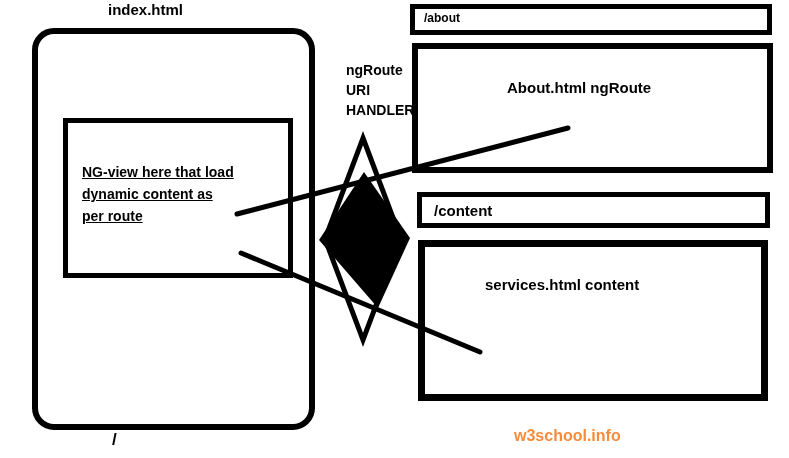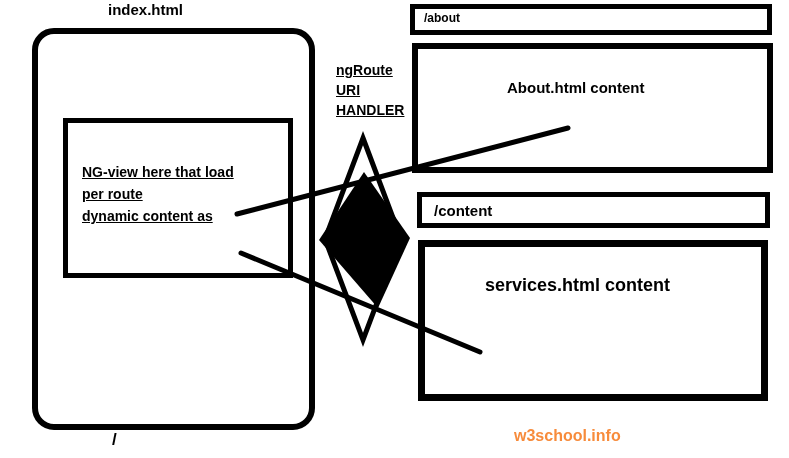--- a/index.html
+++ b/index.html
@@ -53,25 +53,25 @@
     width: 353px; height: 36px;
   }
   .services-content-box {
     left: 418px; top: 240px;
     width: 350px; height: 161px;
     border-width: 7px;
   }
   .index-title   { left: 108px; top: 1px;  font-size: 15px; }
   .ng-view-text  { left: 82px;  top: 161px; font-size: 14px; line-height: 22px; text-decoration: underline; }
   .root-route    { left: 112px; top: 431px; font-size: 17px; }
-  .handler-text  { left: 336px; top: 60px;  font-size: 14px; line-height: 20px; text-decoration: underline; }
+  .handler-text  { left: 346px; top: 60px;  font-size: 14px; line-height: 20px; }
   .about-route-label    { left: 424px; top: 9px;   font-size: 12px; }
   .about-content-label  { left: 507px; top: 79px;  font-size: 15px; }
   .services-route-label { left: 434px; top: 202px; font-size: 15px; }
-  .services-content-label { left: 485px; top: 276px; font-size: 18px; }
+  .services-content-label { left: 485px; top: 276px; font-size: 15px; }
   .watermark {
     left: 514px; top: 427px;
     font-size: 16px;
     color: #F78B3B;
   }
   .overlay {
     position: absolute;
     left: 0; top: 0;
     width: 789px; height: 458px;
     pointer-events: none;
@@ -84,37 +84,37 @@
 <div class="canvas">
 
   <div class="lbl index-title">index.html</div>
 
   <div class="box index-window"></div>
 
   <div class="box ng-view-box"></div>
 
   <div class="lbl ng-view-text">
     <span class="txt-line">NG-view here that load</span>
+    <span class="txt-line">dynamic content as</span>
     <span class="txt-line">per route</span>
-    <span class="txt-line">dynamic content as</span>
   </div>
 
   <div class="lbl root-route">/</div>
 
   <div class="lbl handler-text">
     <span class="txt-line">ngRoute</span>
     <span class="txt-line">URI</span>
     <span class="txt-line">HANDLER</span>
   </div>
 
   <div class="box about-route-bar"></div>
   <div class="lbl about-route-label">/about</div>
 
   <div class="box about-content-box"></div>
-  <div class="lbl about-content-label">About.html content</div>
+  <div class="lbl about-content-label">About.html ngRoute</div>
 
   <div class="box services-route-bar"></div>
   <div class="lbl services-route-label">/content</div>
 
   <div class="box services-content-box"></div>
   <div class="lbl services-content-label">services.html content</div>
 
   <div class="lbl watermark">w3school.info</div>
 
   <svg class="overlay" viewBox="0 0 789 458" xmlns="http://www.w3.org/2000/svg">

